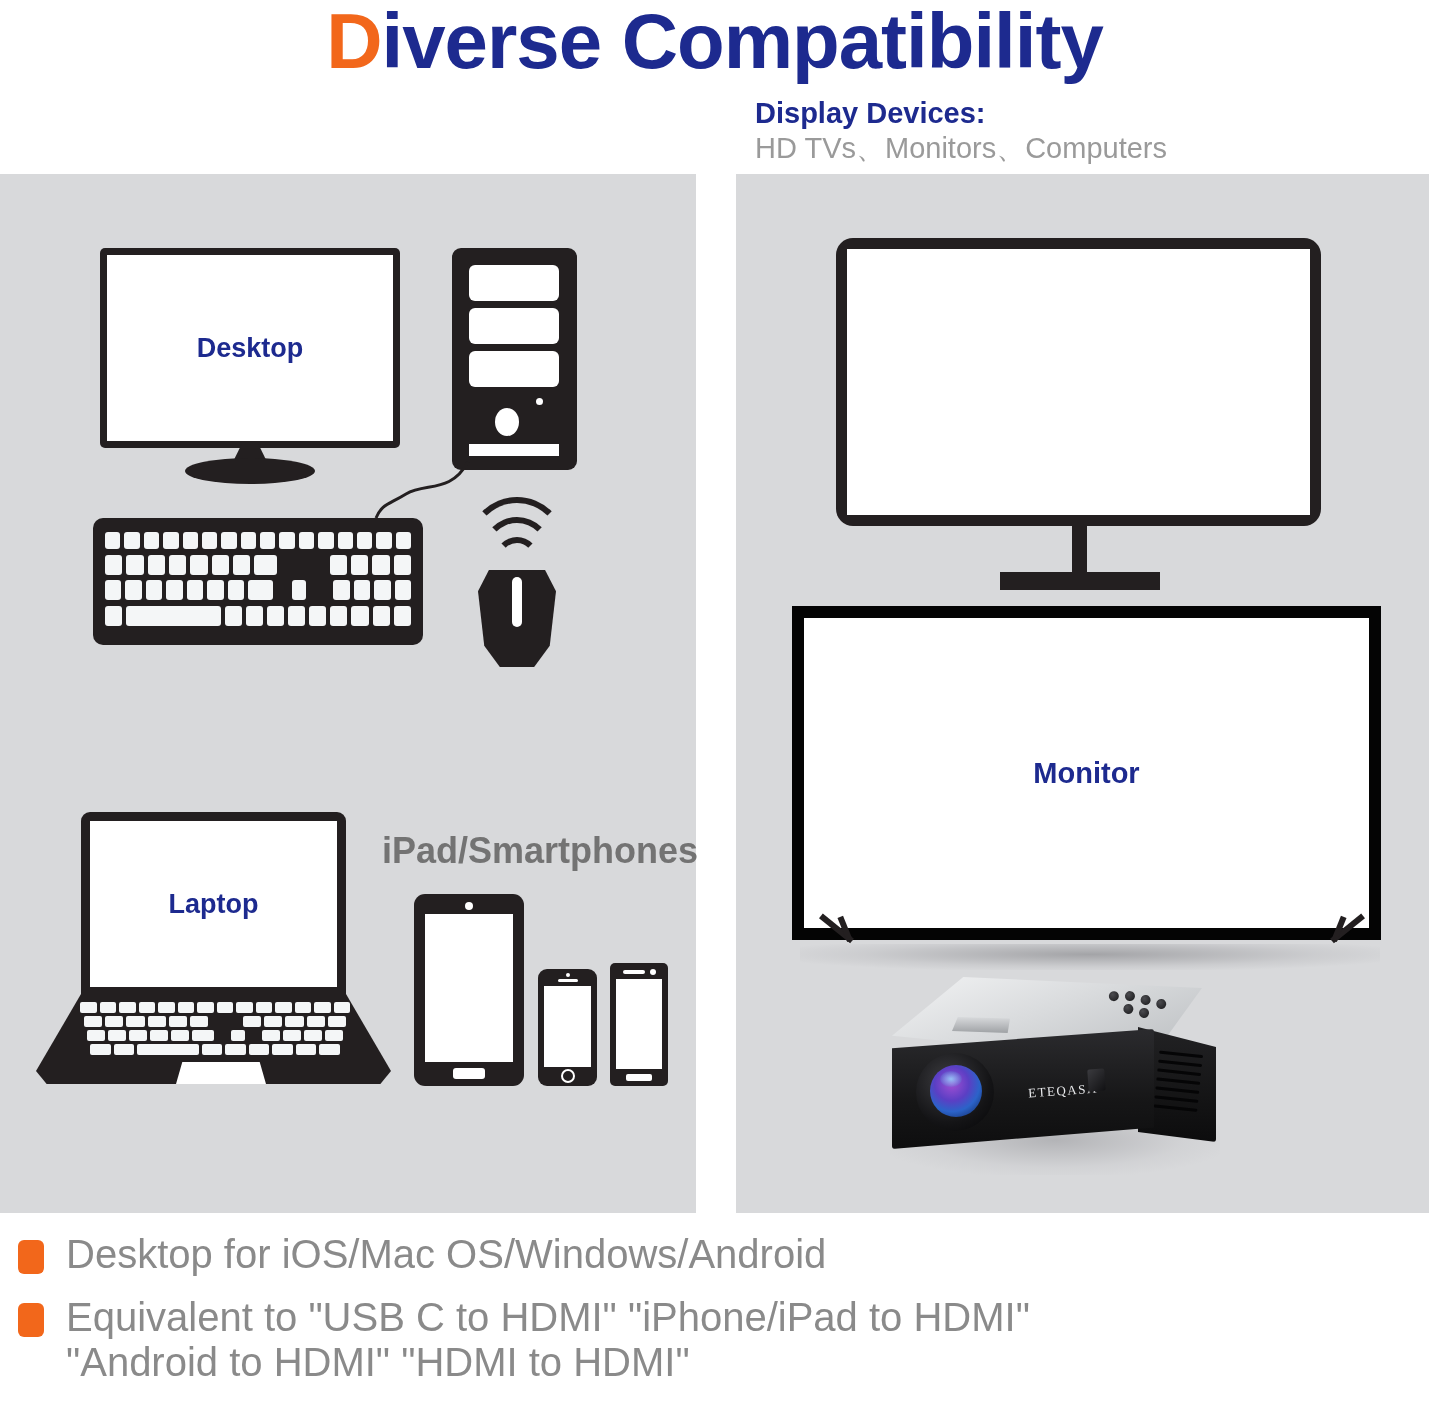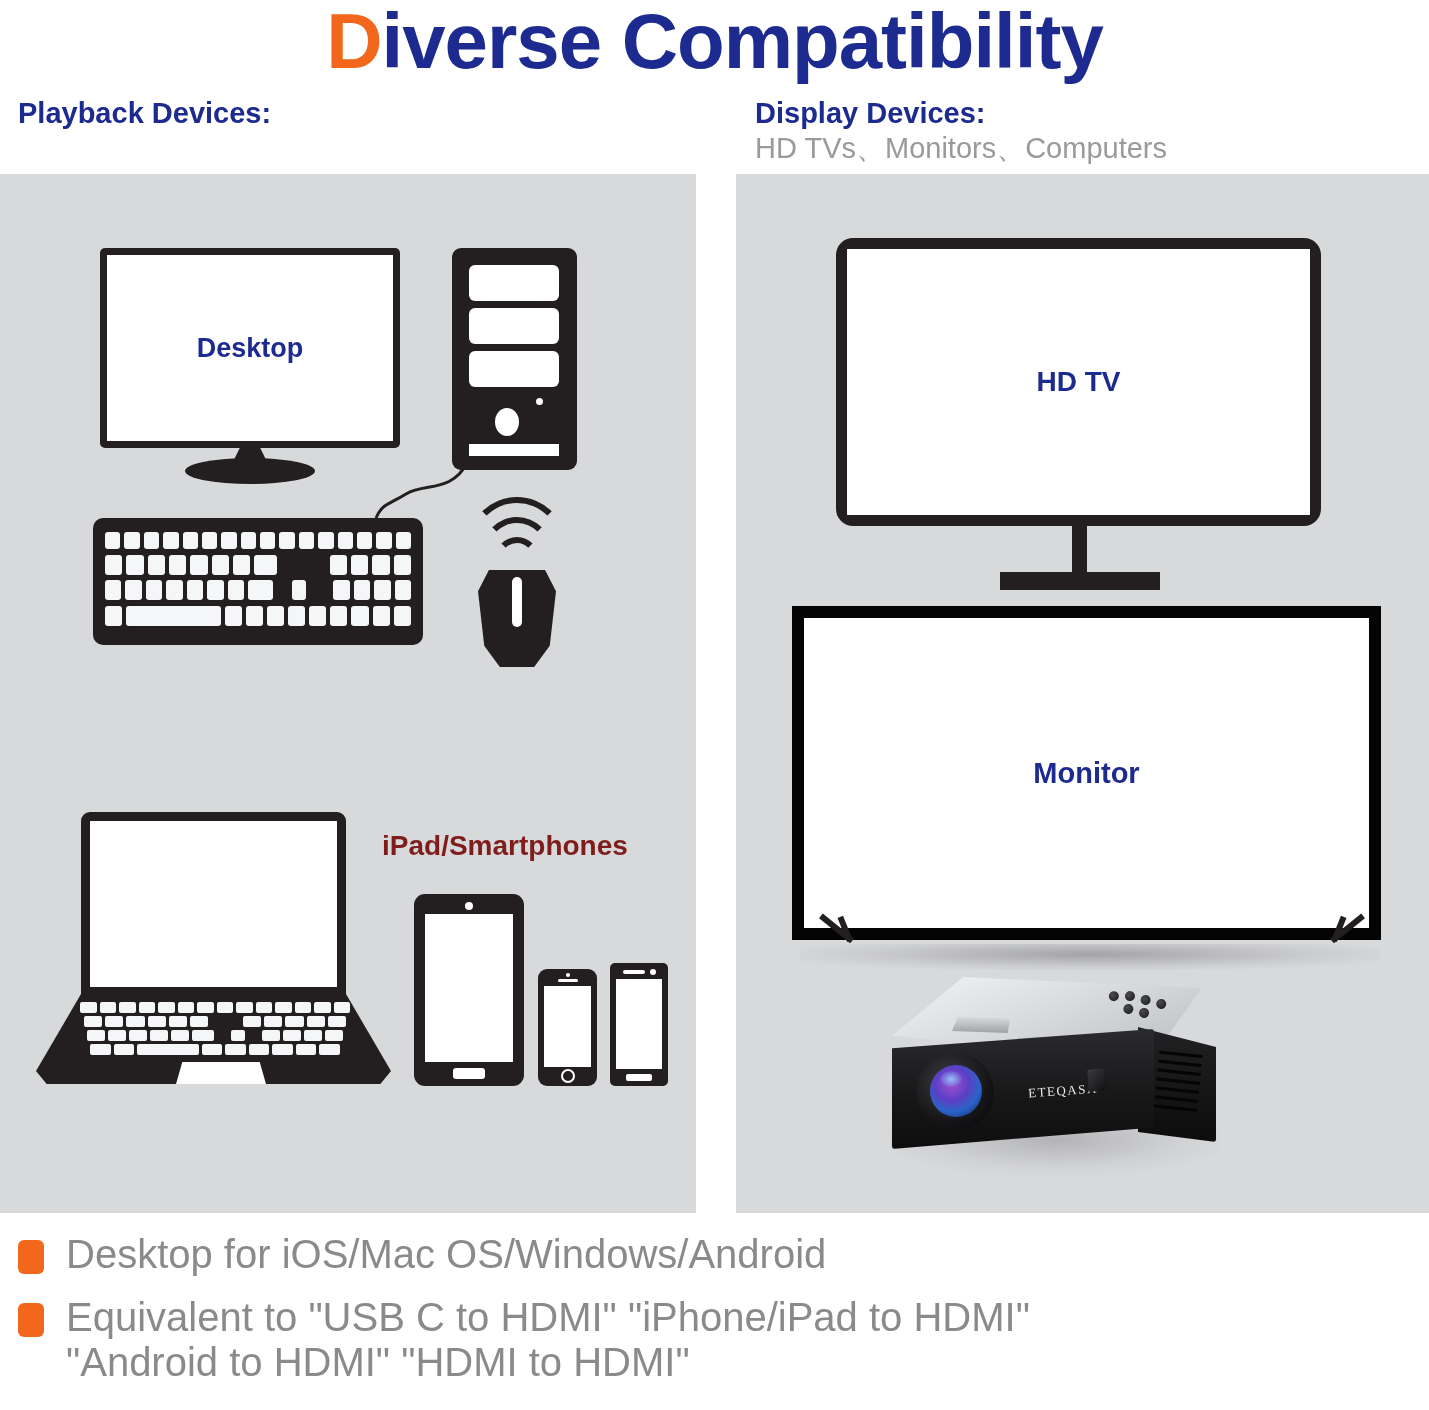--- a/index.html
+++ b/index.html
@@ -168,21 +168,21 @@
   #lt-kb .lgap { background: transparent; }
   #lt-pad {
     position: absolute; left: 140px; top: 250px; width: 90px; height: 22px;
     background: #ffffff;
     clip-path: polygon(7% 0%, 93% 0%, 100% 100%, 0% 100%);
   }
 
   
   #ipad-label {
     position: absolute; left: 382px; top: 830px;
-    font-size: 28px; font-weight: bold; color: #7f1d1d; white-space: nowrap;
+    font-size: 36px; font-weight: bold; color: #737373; white-space: nowrap;
   }
 
   
   #tablet {
     position: absolute; left: 414px; top: 894px; width: 110px; height: 192px;
     background: #231f20; border-radius: 11px;
   }
   #tablet .t-screen { position: absolute; left: 11px; top: 20px; right: 11px; bottom: 24px; background:#ffffff; }
   #tablet .t-cam { position: absolute; left: 50%; top: 8px; margin-left:-4px; width: 8px; height: 8px;
                    background:#ffffff; border-radius: 50%; }
@@ -336,21 +336,20 @@
   }
 </style>
 </head>
 <body>
 
 <div id="title">
   <span class="title-d">D</span><span class="title-rest">iverse Compatibility</span>
 </div>
 
 <div class="col-head" id="head-left">
-  <span class="ch-title">Playback Devices:</span>
 </div>
 
 <div class="col-head" id="head-right">
   <span class="ch-title">Display Devices:</span>
   <span class="ch-sub">HD TVs、Monitors、Computers</span>
 </div>
 
 <div class="panel" id="panel-left"></div>
 
 <div id="desktop-monitor" style="position:absolute;">
@@ -444,20 +443,21 @@
   <div class="wave" id="wave1"></div>
   <div class="wave" id="wave2"></div>
   <div class="wave" id="wave3"></div>
   <div id="mouse-body"></div>
   <div id="mouse-wheel"></div>
 </div>
 
 <div id="laptop">
   <div id="lt-lid"></div>
   <div id="lt-screen"></div>
+  <div id="lt-label">Laptop</div>
   <div id="lt-base"></div>
   <div id="lt-kb">
     <div class="lrow lr1">
       <div class="lkey" style="flex:1"></div>
         <div class="lkey" style="flex:1"></div>
         <div class="lkey" style="flex:1"></div>
       <div class="lkey" style="flex:1"></div>
         <div class="lkey" style="flex:1"></div>
         <div class="lkey" style="flex:1"></div>
       <div class="lkey" style="flex:1"></div>
@@ -533,21 +533,20 @@
   <div class="a-cam"></div>
   <div class="a-screen"></div>
   <div class="a-bar"></div>
 </div>
 
 <div class="panel" id="panel-right"></div>
 
 <div id="hdtv">
   <div class="tv-bezel"></div>
   <div class="tv-screen"></div>
-  <div class="tv-label">HD TV</div>
 </div>
 <div class="blk" id="hdtv-neck"></div>
 <div class="blk" id="hdtv-base"></div>
 
 <div id="mo-shadow"></div>
 <div id="monitor">
   <div class="mo-bezel"></div>
   <div class="mo-screen"></div>
   <div class="mo-label">Monitor</div>
 </div>

